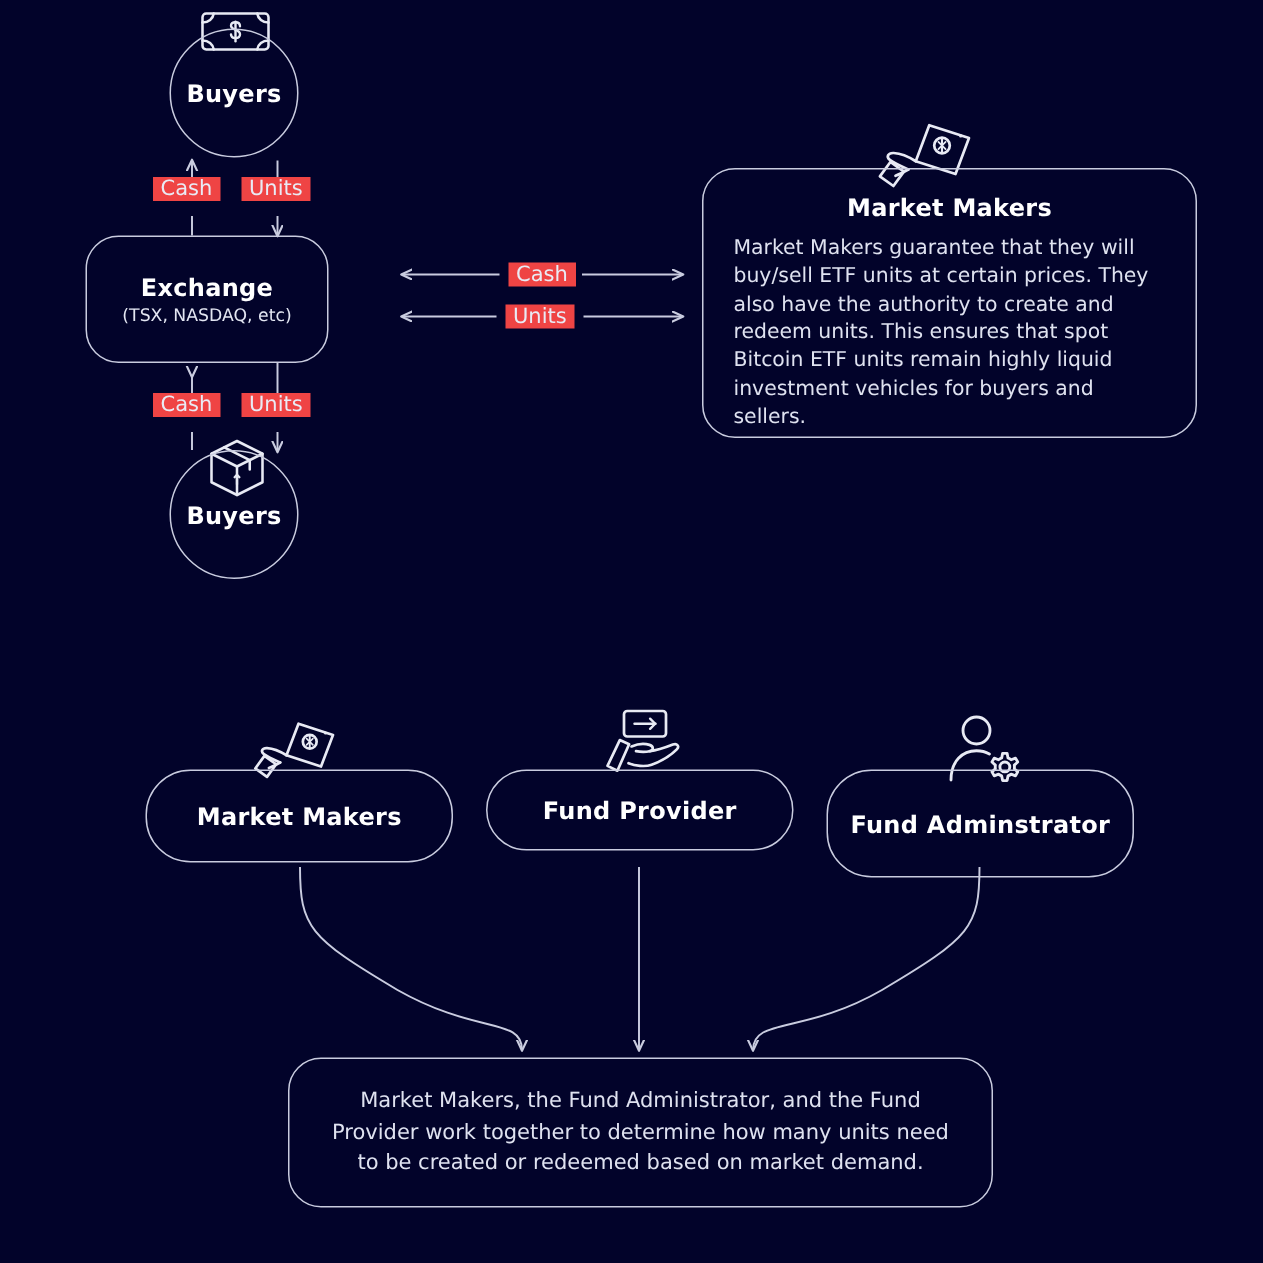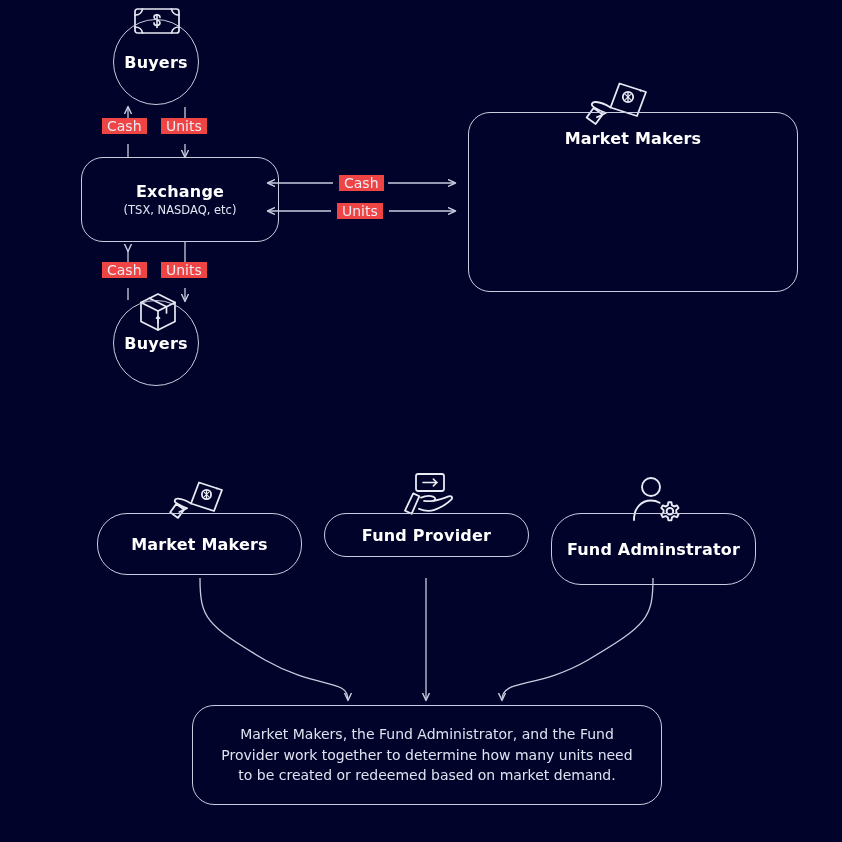--- a/index.html
+++ b/index.html
@@ -45,38 +45,38 @@
   }
   .node-sub {
     font-size: 11.5px;
     color: #e3e6f2;
     margin-top: 2px;
   }
 
   
   #buyers      { left: 113px; top: 19px;  width: 86px;  height: 86px; }
   #sellers     { left: 113px; top: 300px; width: 86px;  height: 86px; }
-  #exchange    { left: 57px;  top: 157px; width: 198px; height: 85px; margin-left: 24px; }
+  #exchange    { left: 57px;  top: 157px; width: 162px; height: 85px; }
 
   #market-makers-card {
     left: 468px; top: 112px; width: 330px; height: 180px;
     justify-content: flex-start;
     padding: 16px 20px 14px 20px;
   }
   #market-makers-card .node-title { margin-bottom: 8px; }
   .card-body {
     font-size: 13.6px;
     line-height: 1.38;
     color: #dfe2f0;
     text-align: left;
     width: 100%;
   }
 
   #mm-pill  { left: 97px;  top: 513px; width: 205px; height: 62px; }
-  #fp-pill  { left: 324px; top: 513px; width: 205px; height: 44px; }
+  #fp-pill  { left: 324px; top: 513px; width: 205px; height: 54px; }
   #fa-pill  { left: 551px; top: 513px; width: 205px; height: 72px; }
 
   #summary-box {
     left: 192px; top: 705px; width: 470px; height: 100px;
     justify-content: center;
     padding: 0 22px;
   }
   #summary-box .card-body { font-size: 14px; line-height: 1.46; text-align: center; }
 
   
@@ -202,20 +202,21 @@
       <circle cx="57.5" cy="12.6" r="1.1" fill="#e8eaf4" stroke="none"></circle>
       <path d="M27.5,29.5 C23,26.6 17.5,24.2 12.8,24 C9,23.8 7.6,26.6 10.2,28.6
                C13.4,31 19,33.4 22.6,35"></path>
       <path d="M22.6,35 C19.6,36.6 16.4,38.2 14,39.2"></path>
       <path d="M10.6,30 L3.6,39.6 L12.6,46 L19.6,36.4 Z"></path>
     </g>
   </svg>
 </div>
 <div class="node rbox" id="market-makers-card">
   <span class="node-title">Market Makers</span>
+  <span class="card-body">Market Makers guarantee that they will buy/sell ETF units at certain prices. They also have the authority to create and redeem units. This ensures that spot Bitcoin ETF units remain highly liquid investment vehicles for buyers and sellers.</span>
 </div>
 
 <span class="edge-label" id="lbl-cash-buy">Cash</span>
 <span class="edge-label" id="lbl-units-buy">Units</span>
 <span class="edge-label" id="lbl-cash-sell">Cash</span>
 <span class="edge-label" id="lbl-units-sell">Units</span>
 <span class="edge-label" id="lbl-cash-mm">Cash</span>
 <span class="edge-label" id="lbl-units-mm">Units</span>
 
 <div class="icon-holder" id="icon-hand-card-mm">

